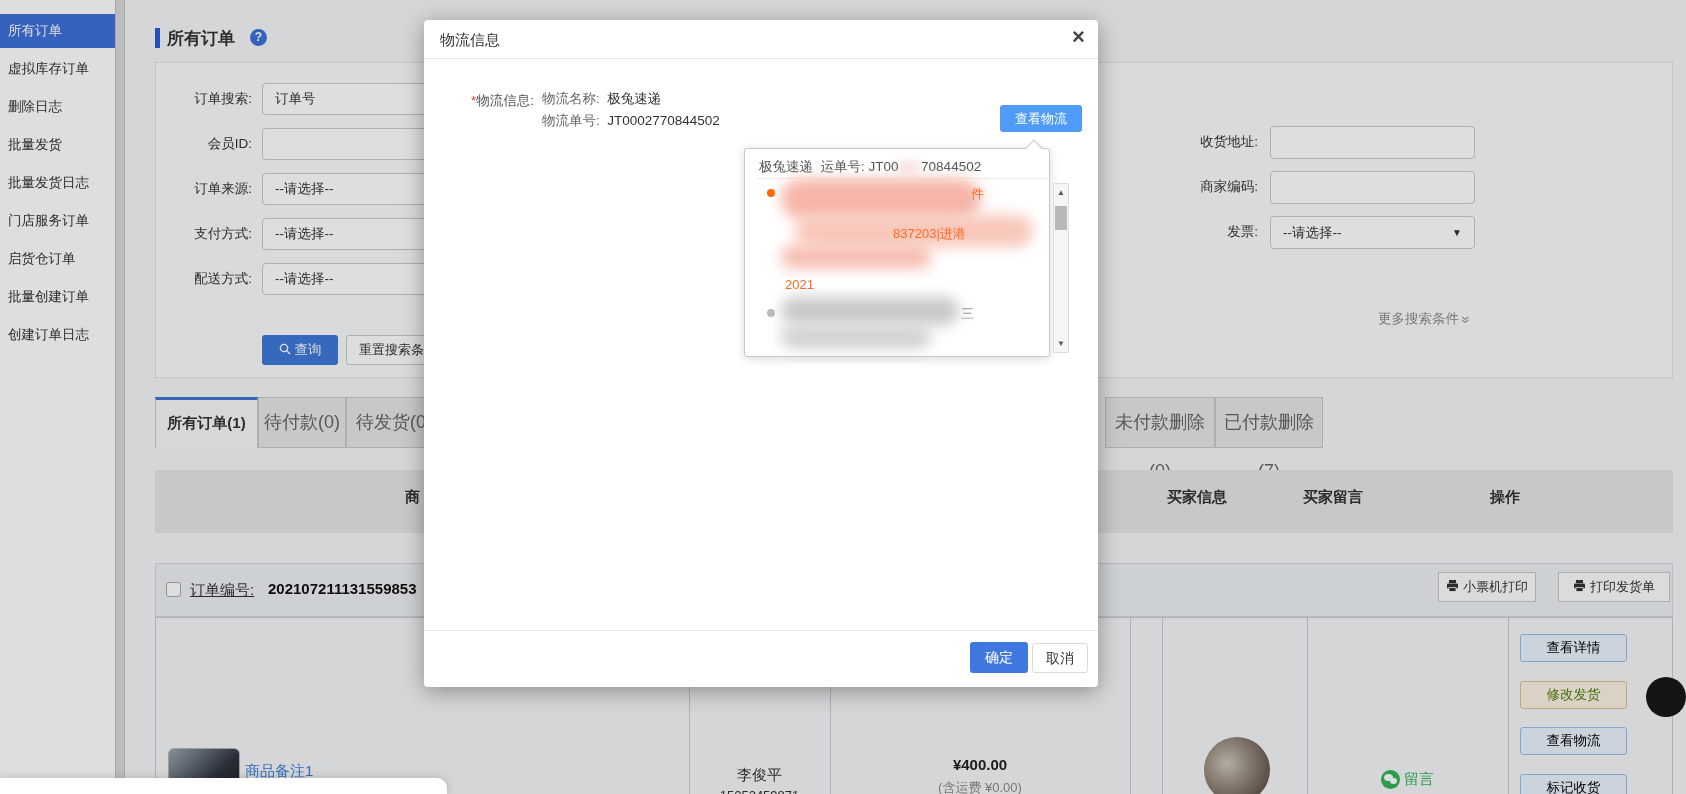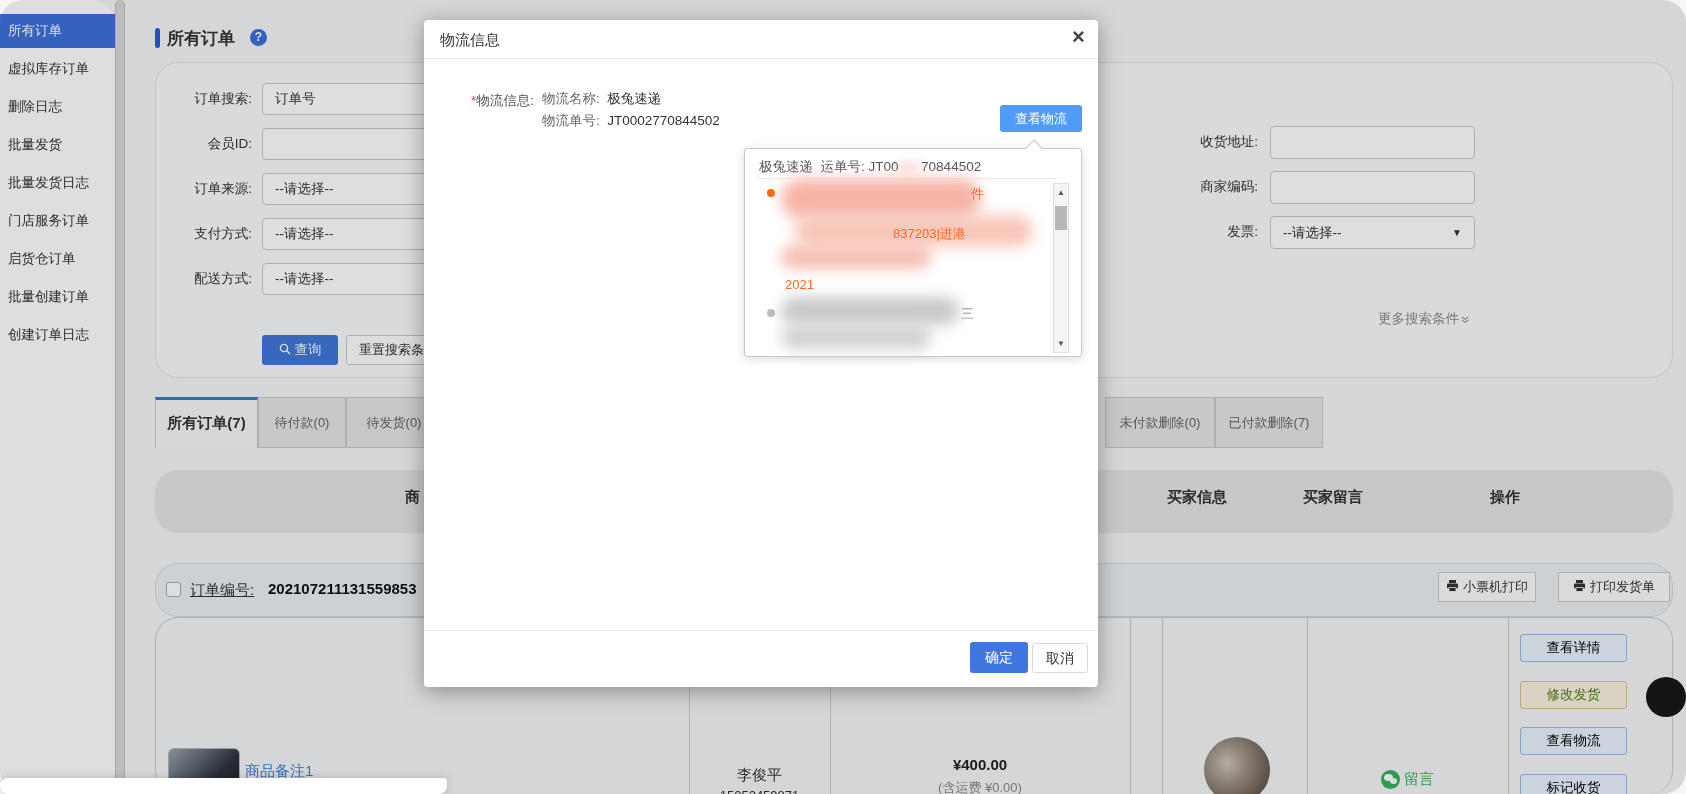--- a/index.html
+++ b/index.html
@@ -1,19 +1,19 @@
 <!DOCTYPE html>
 <html><head>
 <meta charset="utf-8">
 <style>
   * { margin:0; padding:0; box-sizing:border-box; }
   html,body { width:1686px; height:794px; }
   body { font-family:"Liberation Sans","DejaVu Sans",sans-serif; background:#f5f6f7; }
   .screen { position:relative; width:1686px; height:794px; overflow:hidden; background:#f5f6f7; }
-  .abs { position:absolute;border-radius:23px; }
+  .abs { position:absolute; }
 
   
   .sidebar { left:0; top:0; width:115px; height:794px; background:#ffffff; z-index:5; }
   .side-scroll { left:115px; top:0; width:10px; height:794px; background:#d9d9d9; border-left:1px solid #c2c2c2; border-right:1px solid #c2c2c2; z-index:5; }
   .side-item { position:absolute; left:0; width:115px; height:34px; line-height:34px; padding-left:8px; font-size:13.5px; color:#333; cursor:pointer; white-space:nowrap; overflow:hidden; }
   .side-item.active { background:#3d71d9; color:#fff; }
 
   
   .title-mark { left:155px; top:28px; width:5px; height:20px; background:#2b5bd7; }
   .page-title { left:167px; top:27px; font-size:17px; font-weight:bold; color:#333; }
@@ -26,21 +26,21 @@
   .f-input-r { position:absolute; width:205px; height:33px; background:#fff; border:1px solid #c9c9c9; border-radius:4px; line-height:31px; padding:0 12px; font-size:13.5px; color:#333; }
   .sel-arrow { position:absolute; right:12px; top:0; line-height:31px; font-size:10px; color:#333; }
   .btn-query { left:262px; top:335px; width:76px; height:30px; background:#3e78db; border-radius:3px; color:#fff; font-size:13.5px; text-align:center; line-height:30px; cursor:pointer; }
   .btn-reset { left:346px; top:335px; width:104px; height:30px; background:#fefefe; border:1px solid #c9c9c9; border-radius:3px; color:#333; font-size:13px; text-align:center; line-height:28px; cursor:pointer; }
   .more-link { left:1378px; top:310px; font-size:13.5px; color:#8a8a8a; cursor:pointer; }
   .chev-dbl { display:inline-block; transform:rotate(90deg) scaleY(1.2); font-size:13px; position:relative; top:1px; }
 
   
   .tab { position:absolute; top:397px; height:51px; text-align:center; cursor:pointer; }
   .tab.active { background:#f7f7f7; border:1px solid #c9c9c9; border-top:3px solid #3f74d8; border-bottom:none; font-weight:bold; color:#333; font-size:15px; line-height:46px; z-index:6; }
-  .tab.idle { background:#e6e6e6; border:1px solid #c9c9c9; color:#666; font-size:13px; line-height:49px; }
+  .tab.idle { background:#e6e6e6; border:1px solid #c9c9c9; color:#666; font-size:18px; line-height:49px; }
 
   
   .thead { left:155px; top:470px; width:1518px; height:63px; background:#e5e6e7; }
   .th { position:absolute; font-size:15px; font-weight:bold; color:#333; top:488px; }
   .order-band { left:155px; top:563px; width:1518px; height:54px; background:#edf1f4; border:1px solid #d4d8db; }
   .checkbox { left:166px; top:582px; width:15px; height:15px; background:#fff; border:1px solid #a9a9a9; border-radius:3px; cursor:pointer; }
   .ord-label { left:190px; top:581px; font-size:15px; color:#333;text-decoration:underline; }
   .ord-no { left:268px; top:580px; font-size:15px; font-weight:bold; color:#111; }
   .btn-print { position:absolute; top:572px; height:30px; background:#fcfcfc; border:1px solid #c8c8c8; font-size:13px; color:#333; text-align:center; line-height:28px; cursor:pointer; }
   .row-area { left:155px; top:617px; width:1518px; height:177px; border-left:1px solid #c9cdd0; border-right:1px solid #c9cdd0; border-top:1px solid #c9cdd0; }
@@ -68,21 +68,21 @@
   .modal { left:424px; top:20px; width:674px; height:667px; background:#fff; border-radius:4px; box-shadow:0 4px 22px rgba(0,0,0,0.35); z-index:100; }
   .m-title { position:absolute; left:16px; top:11px; font-size:15px; color:#333; }
   .m-close { position:absolute; left:648px; top:4px; font-size:22px; font-weight:bold; color:#444; cursor:pointer; }
   .m-hdiv { position:absolute; left:0; width:674px; height:1px; background:#e8e8e8; }
   .m-req { color:#e23c3c; }
   .m-field-label { position:absolute; left:47px; top:72px; font-size:13.5px; color:#555; }
   .m-line { position:absolute; font-size:13.5px; color:#666; }
   .m-line b { font-weight:normal; color:#333; }
   .btn-view { position:absolute; left:576px; top:85px; width:82px; height:27px; background:#4f9bf7; border-radius:3px; color:#fff; font-size:13px; text-align:center; line-height:27px; cursor:pointer; }
   .caret { position:absolute; left:604px; top:122px; width:12px; height:12px; background:#fff; border-left:1px solid #c8c8c8; border-top:1px solid #c8c8c8; transform:rotate(45deg); z-index:2; }
-  .track-pop { position:absolute; left:320px; top:128px; width:338px; height:209px; background:#fff; border:1px solid #c8c8c8; border-radius:3px; box-shadow:0 2px 10px rgba(0,0,0,0.15); }
+  .track-pop { position:absolute; left:320px; top:128px; width:306px; height:209px; background:#fff; border:1px solid #c8c8c8; border-radius:3px; box-shadow:0 2px 10px rgba(0,0,0,0.15); }
   .tp-head { position:absolute; left:14px; top:9px; font-size:13.5px; color:#555; white-space:nowrap; }
   .tp-hdiv { position:absolute; left:12px; top:29px; width:300px; height:1px; background:#ececec; }
   .dot { position:absolute; width:8px; height:8px; border-radius:50%; }
   .blob { position:absolute; border-radius:30px; filter:blur(7px); }
   .frag { position:absolute; font-size:13px; white-space:nowrap; z-index:3; }
   .frag-o { color:#ff6a22; }
   .frag-g { color:#9a9a9a; }
   .sbar { position:absolute; left:308px; top:34px; width:16px; height:170px; background:#f5f5f5; border:1px solid #dedede; }
   .sbar .arr { position:absolute; left:0; width:14px; text-align:center; font-size:8px; color:#555; }
   .sbar .thumbbar { position:absolute; left:1px; top:22px; width:12px; height:24px; background:#b8b8b8; }
@@ -143,21 +143,21 @@
   <div class="f-input-r" style="left:1270px;top:171px"></div>
 
   <div class="f-label" style="left:1096px;top:216px;width:162px">发票:</div>
   <div class="f-input-r" style="left:1270px;top:216px">
     <span>--请选择--</span>
     <span class="sel-arrow">▼</span>
   </div>
 
   <div class="abs more-link"><span>更多搜索条件</span> <span class="chev-dbl">»</span></div>
 
-  <div class="tab active" style="left:155px;width:103px">所有订单(7)</div>
+  <div class="tab active" style="left:155px;width:103px">所有订单(1)</div>
   <div class="tab idle" style="left:258px;width:88px">待付款(0)</div>
   <div class="tab idle" style="left:346px;width:96px">待发货(0)</div>
   <div class="tab idle" style="left:1105px;width:110px">未付款删除(0)</div>
   <div class="tab idle" style="left:1215px;width:108px">已付款删除(7)</div>
 
   <div class="abs thead"></div>
   <div class="th" style="left:405px">商</div>
   <div class="th" style="left:1167px">买家信息</div>
   <div class="th" style="left:1303px">买家留言</div>
   <div class="th" style="left:1490px">操作</div>

